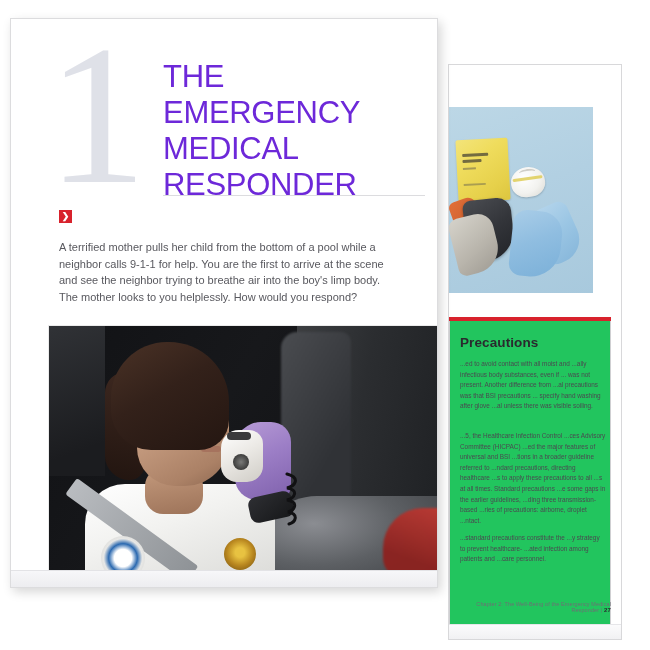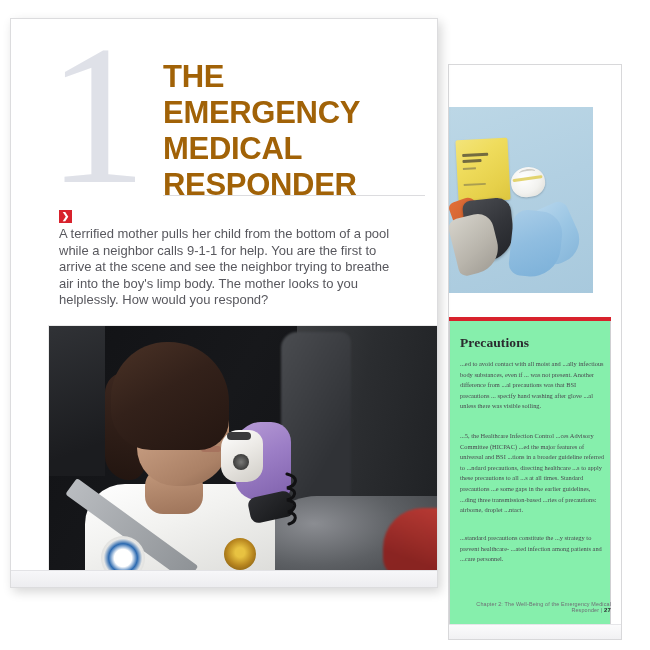--- a/index.html
+++ b/index.html
@@ -77,21 +77,21 @@
     opacity:.97;
   }
   .pr-glove-b2{
     position:absolute;left:84px;top:98px;width:44px;height:58px;
     background:linear-gradient(160deg,#b7d6ec 0%,#9bc6e4 50%,#86b6da 100%);
     border-radius:18px 10px 24px 16px;
     transform:rotate(-24deg);
   }
   .pr-textbox{
     position:absolute;left:0px;top:256px;width:162px;height:324px;
-    border:1px solid #cfcfd2;border-top:none;box-sizing:border-box;background:#86efac;font-family:Liberation Serif, serif;
+    border:1px solid #cfcfd2;border-top:none;box-sizing:border-box;background:#22c55e;
   }
   .pr-redbar{position:absolute;left:0px;top:252px;width:162px;height:4px;background:#d8222c;}
   .pr-heading{
     position:absolute;left:10px;top:14px;
     font-size:13.5px;font-weight:bold;color:#2a2a2e;letter-spacing:.1px;
   }
   .pr-para{
     position:absolute;left:10px;width:146px;
     font-size:6.4px;line-height:10.6px;color:#4a4a50;text-align:left;
   }
@@ -123,43 +123,43 @@
     position:absolute;left:36px;top:-4px;
     font-family:"Liberation Serif", serif;
     font-size:200px;line-height:200px;
     color:#dfe1e8;
     font-weight:400;
     user-select:none;
   }
   .chap-title{
     position:absolute;left:152px;top:40px;width:262px;
     font-size:31px;line-height:36px;
-    font-weight:700;
-    color:#a16207;
+    font-weight:400;
+    color:#6d28d9;
     letter-spacing:-.3px;
   }
   .title-rule{
     position:absolute;left:152px;top:176px;width:262px;height:1px;
     background:#dcdcdf;
   }
   .sec-head{
     position:absolute;left:48px;top:191px;
     display:flex;align-items:center;gap:6px;
   }
   .arrow-box{
     width:13px;height:13px;background:#d8222c;
     display:flex;align-items:center;justify-content:center;
     color:#fff;font-size:9px;line-height:9px;font-weight:bold;
   }
   .sec-head-txt{
     font-size:11.5px;font-weight:bold;color:#d8222c;letter-spacing:.1px;
   }
   .lead-para{
-    position:absolute;left:48px;top:207px;width:340px;
-    font-size:13px;line-height:16.6px;color:#58585e;
+    position:absolute;left:48px;top:220px;width:340px;
+    font-size:11px;line-height:16.6px;color:#58585e;
   }
   .photo{
     position:absolute;left:38px;top:307px;width:398px;height:262px;
     background:linear-gradient(120deg,#111215 0%,#17181b 40%,#0d0e10 100%);
     overflow:hidden;
     box-shadow:0 0 0 1px rgba(0,0,0,.08);
   }
   
   .ph-seat{
     position:absolute;right:0;top:0;width:150px;height:100%;

